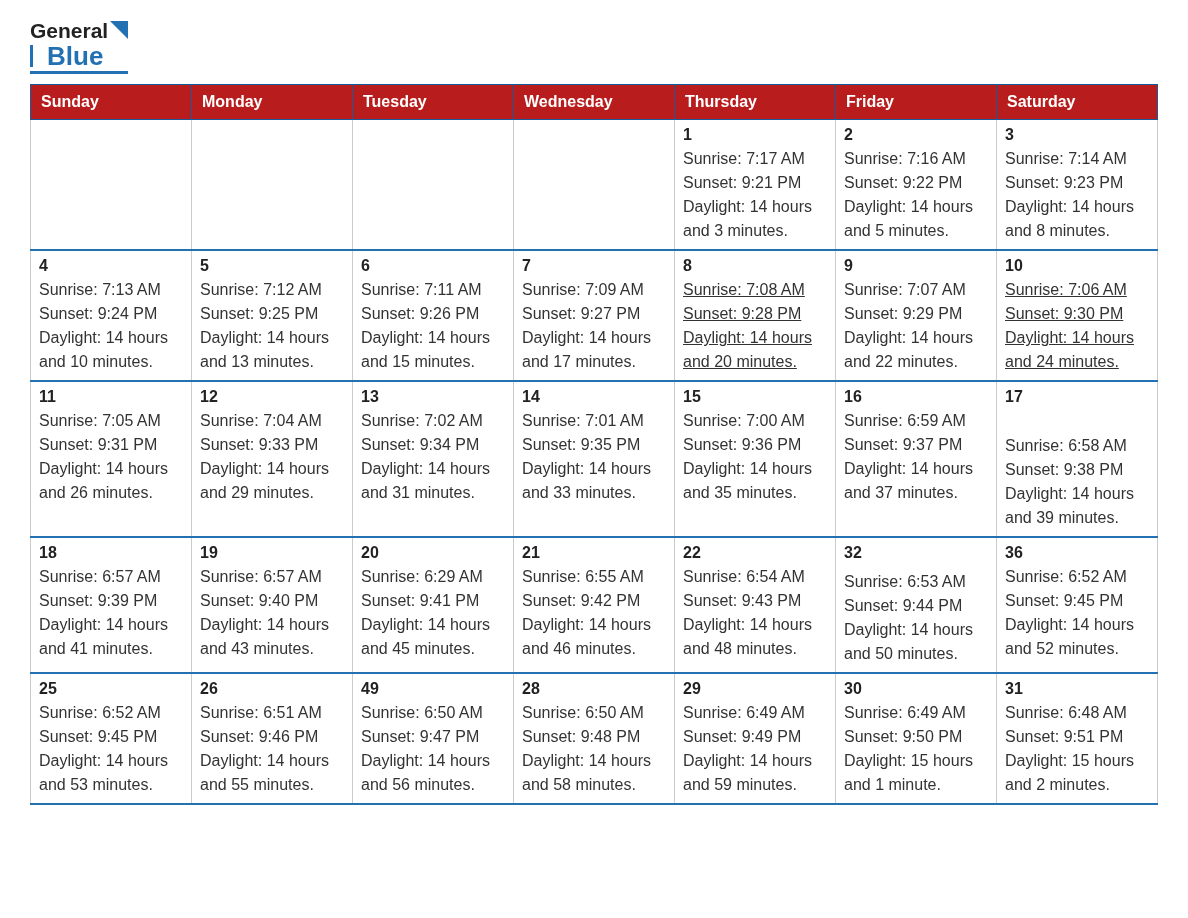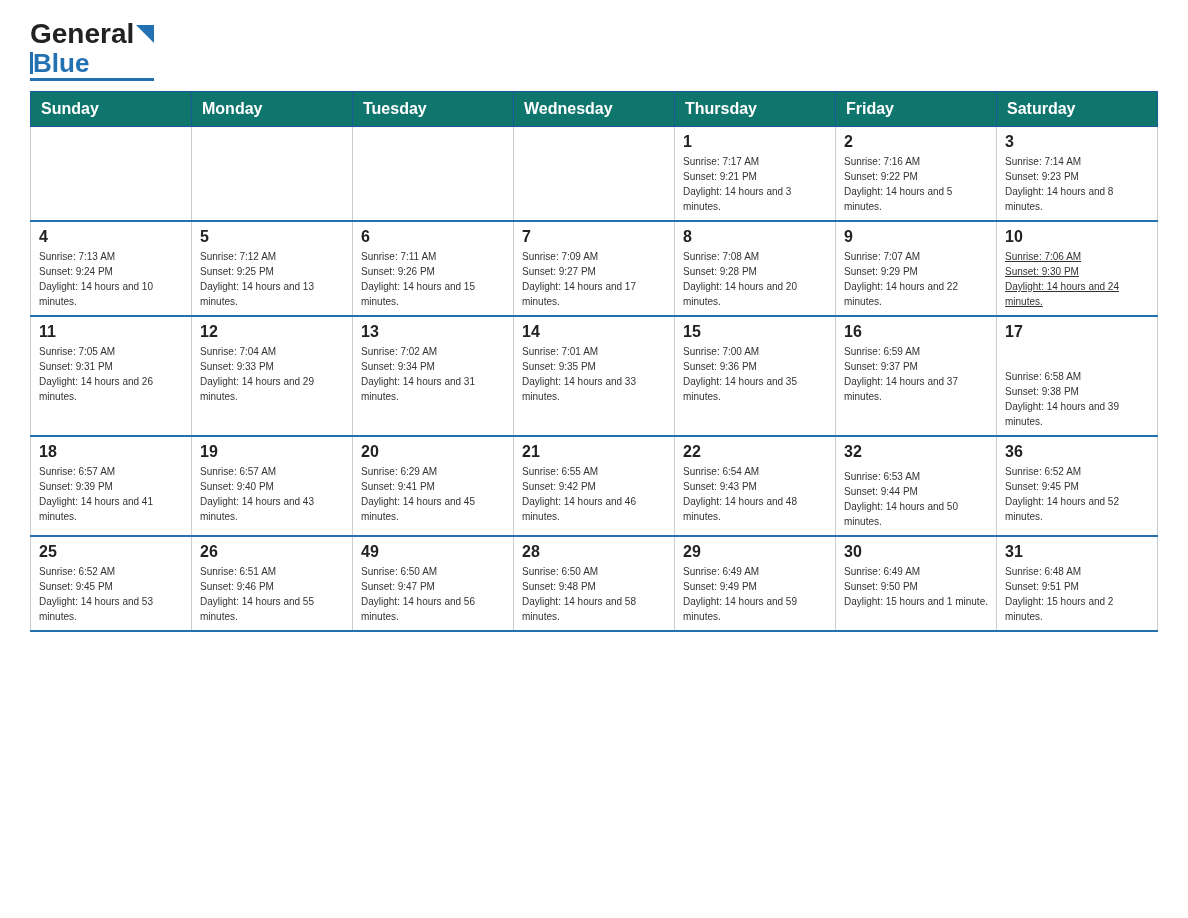--- a/index.html
+++ b/index.html
@@ -16,21 +16,21 @@
       justify-content: space-between;
       align-items: flex-start;
       margin-bottom: 10px;
     }
     .logo {
       display: flex;
       flex-direction: column;
       align-items: flex-start;
     }
     .logo-text {
-      font-size: 28px;
+      font-size: 21px;
       font-weight: bold;
       color: #222;
       line-height: 1;
     }
     .logo-line {
       width: 100%;
       height: 3px;
       background: #2271b3;
       margin-top: 3px;
     }
@@ -47,21 +47,21 @@
       font-size: 22px;
       color: #444;
       margin-top: 6px;
     }
     .calendar {
       width: 100%;
       border-collapse: collapse;
       margin-top: 10px;
     }
     .calendar thead tr th {
-      background: #0f766e;
+      background: #b91c1c;
       color: #fff;
       font-size: 16px;
       font-weight: bold;
       padding: 8px 10px;
       text-align: left;
       border: 1px solid #1a5a9a;
     }
     .calendar tbody tr td {
       vertical-align: top;
       border: 1px solid #ccc;
@@ -75,21 +75,21 @@
       border-bottom: 2px solid #2271b3;
     }
     .day-number {
       font-size: 16px;
       font-weight: bold;
       color: #222;
       display: block;
       margin-bottom: 3px;
     }
     .day-info {
-      font-size: 10px;
+      font-size: 16px;
       line-height: 1.5;
       color: #333;
     }
     .empty-cell {
       background: #fff;
     }
   </style>
 </head>
 <body>
 
@@ -99,21 +99,21 @@
       <span class="logo-text">
         General<span style="display:inline-block; position:relative; top:-2px;">
           <svg width="18" height="18" viewBox="0 0 18 18" style="vertical-align:middle; margin-left:2px;">
             <polygon points="0,0 18,0 18,18" fill="#2271b3"></polygon>
           </svg>
         </span>
       </span>
     </div>
     <div style="display:flex; align-items:center; margin-top:2px;">
       <div style="width:3px; height:22px; background:#2271b3; margin-right:0;"></div>
-      <span class="logo-text blue" style="color:#2271b3; font-size:26px; font-weight:bold; margin-left:0;">Blue</span>
+      <span class="logo-text blue" style="color:#2271b3; font-size:26px; font-weight:bold; margin-left:0;padding-left:14px;">Blue</span>
     </div>
     <div class="logo-line" style="margin-top:2px;"></div>
   </div>
 </div>
 
 <table class="calendar">
   <thead>
     <tr>
     <th>Sunday</th>
         <th>Monday</th>
@@ -169,21 +169,21 @@
 Daylight: 14 hours and 15 minutes.</div>
         </td>
         <td>
           <span class="day-number">7</span>
           <div class="day-info" style="white-space: pre-line;">Sunrise: 7:09 AM
 Sunset: 9:27 PM
 Daylight: 14 hours and 17 minutes.</div>
         </td>
         <td>
           <span class="day-number">8</span>
-          <div class="day-info" style="white-space: pre-line;">Sunrise: 7:08 AM
+          <div class="day-info" style="white-space: pre-line; text-decoration: underline;">Sunrise: 7:08 AM
 Sunset: 9:28 PM
 Daylight: 14 hours and 20 minutes.</div>
         </td>
         <td>
           <span class="day-number">9</span>
           <div class="day-info" style="white-space: pre-line;">Sunrise: 7:07 AM
 Sunset: 9:29 PM
 Daylight: 14 hours and 22 minutes.</div>
         </td>
         <td>

